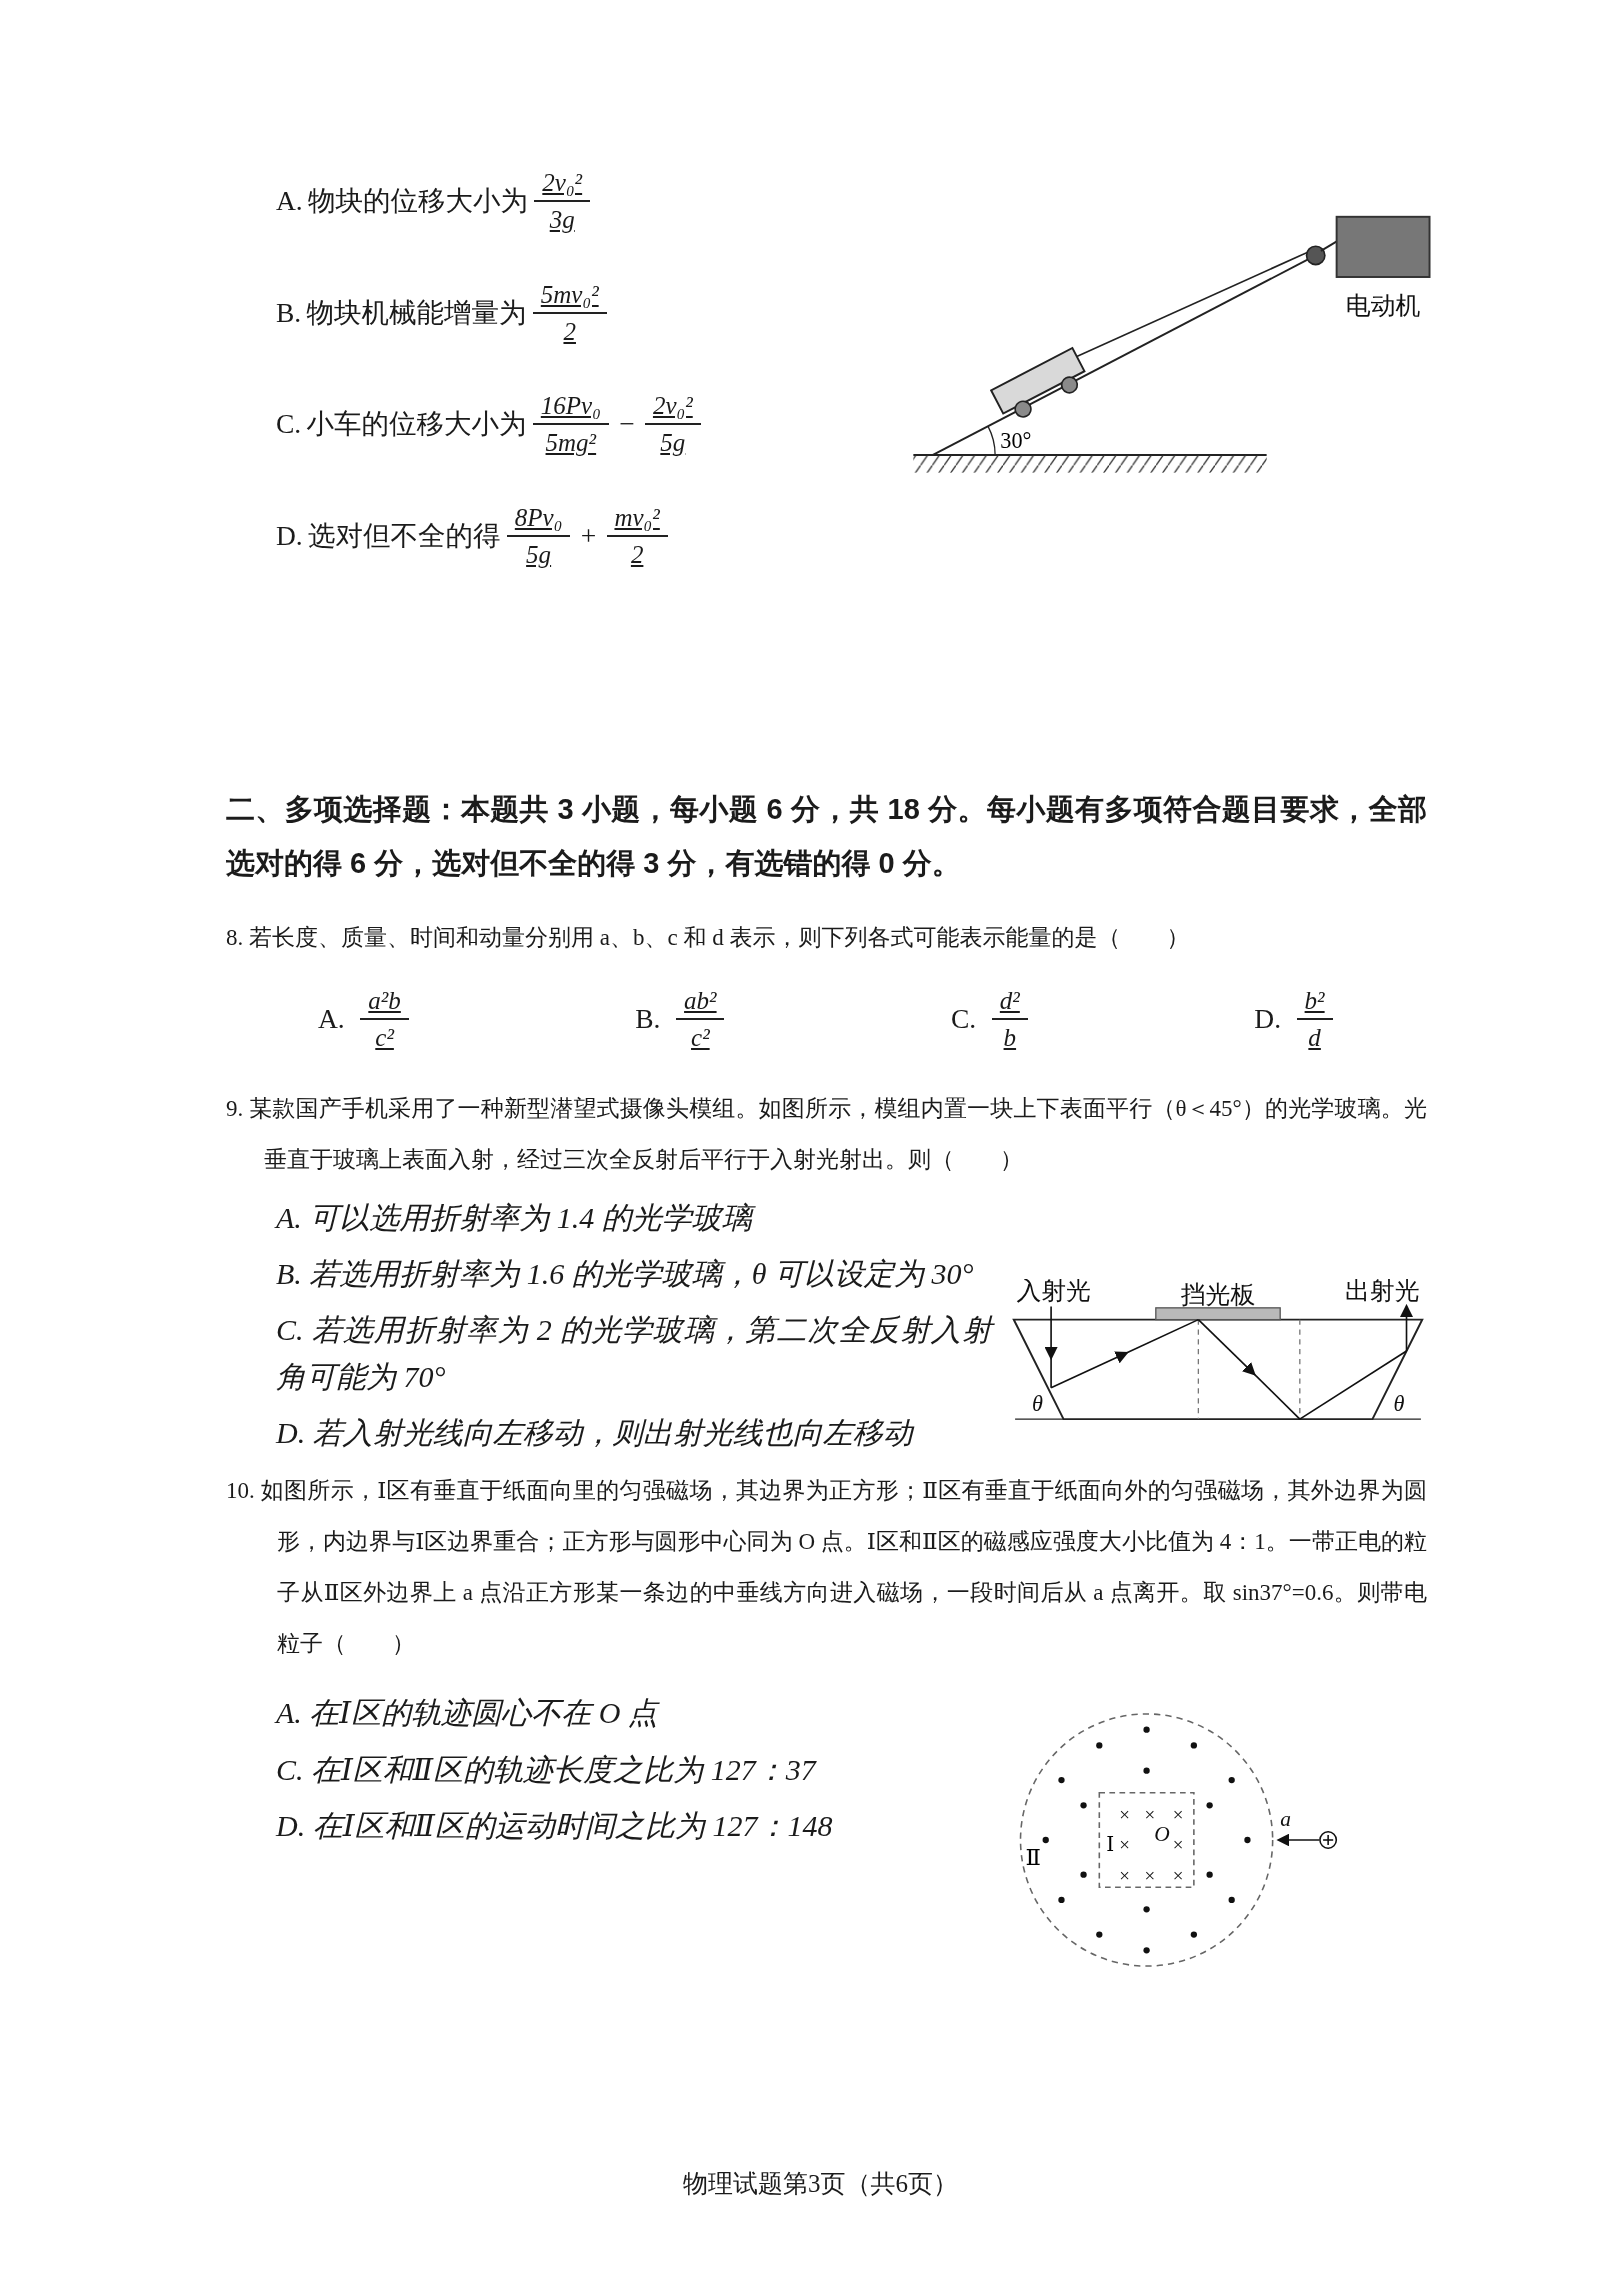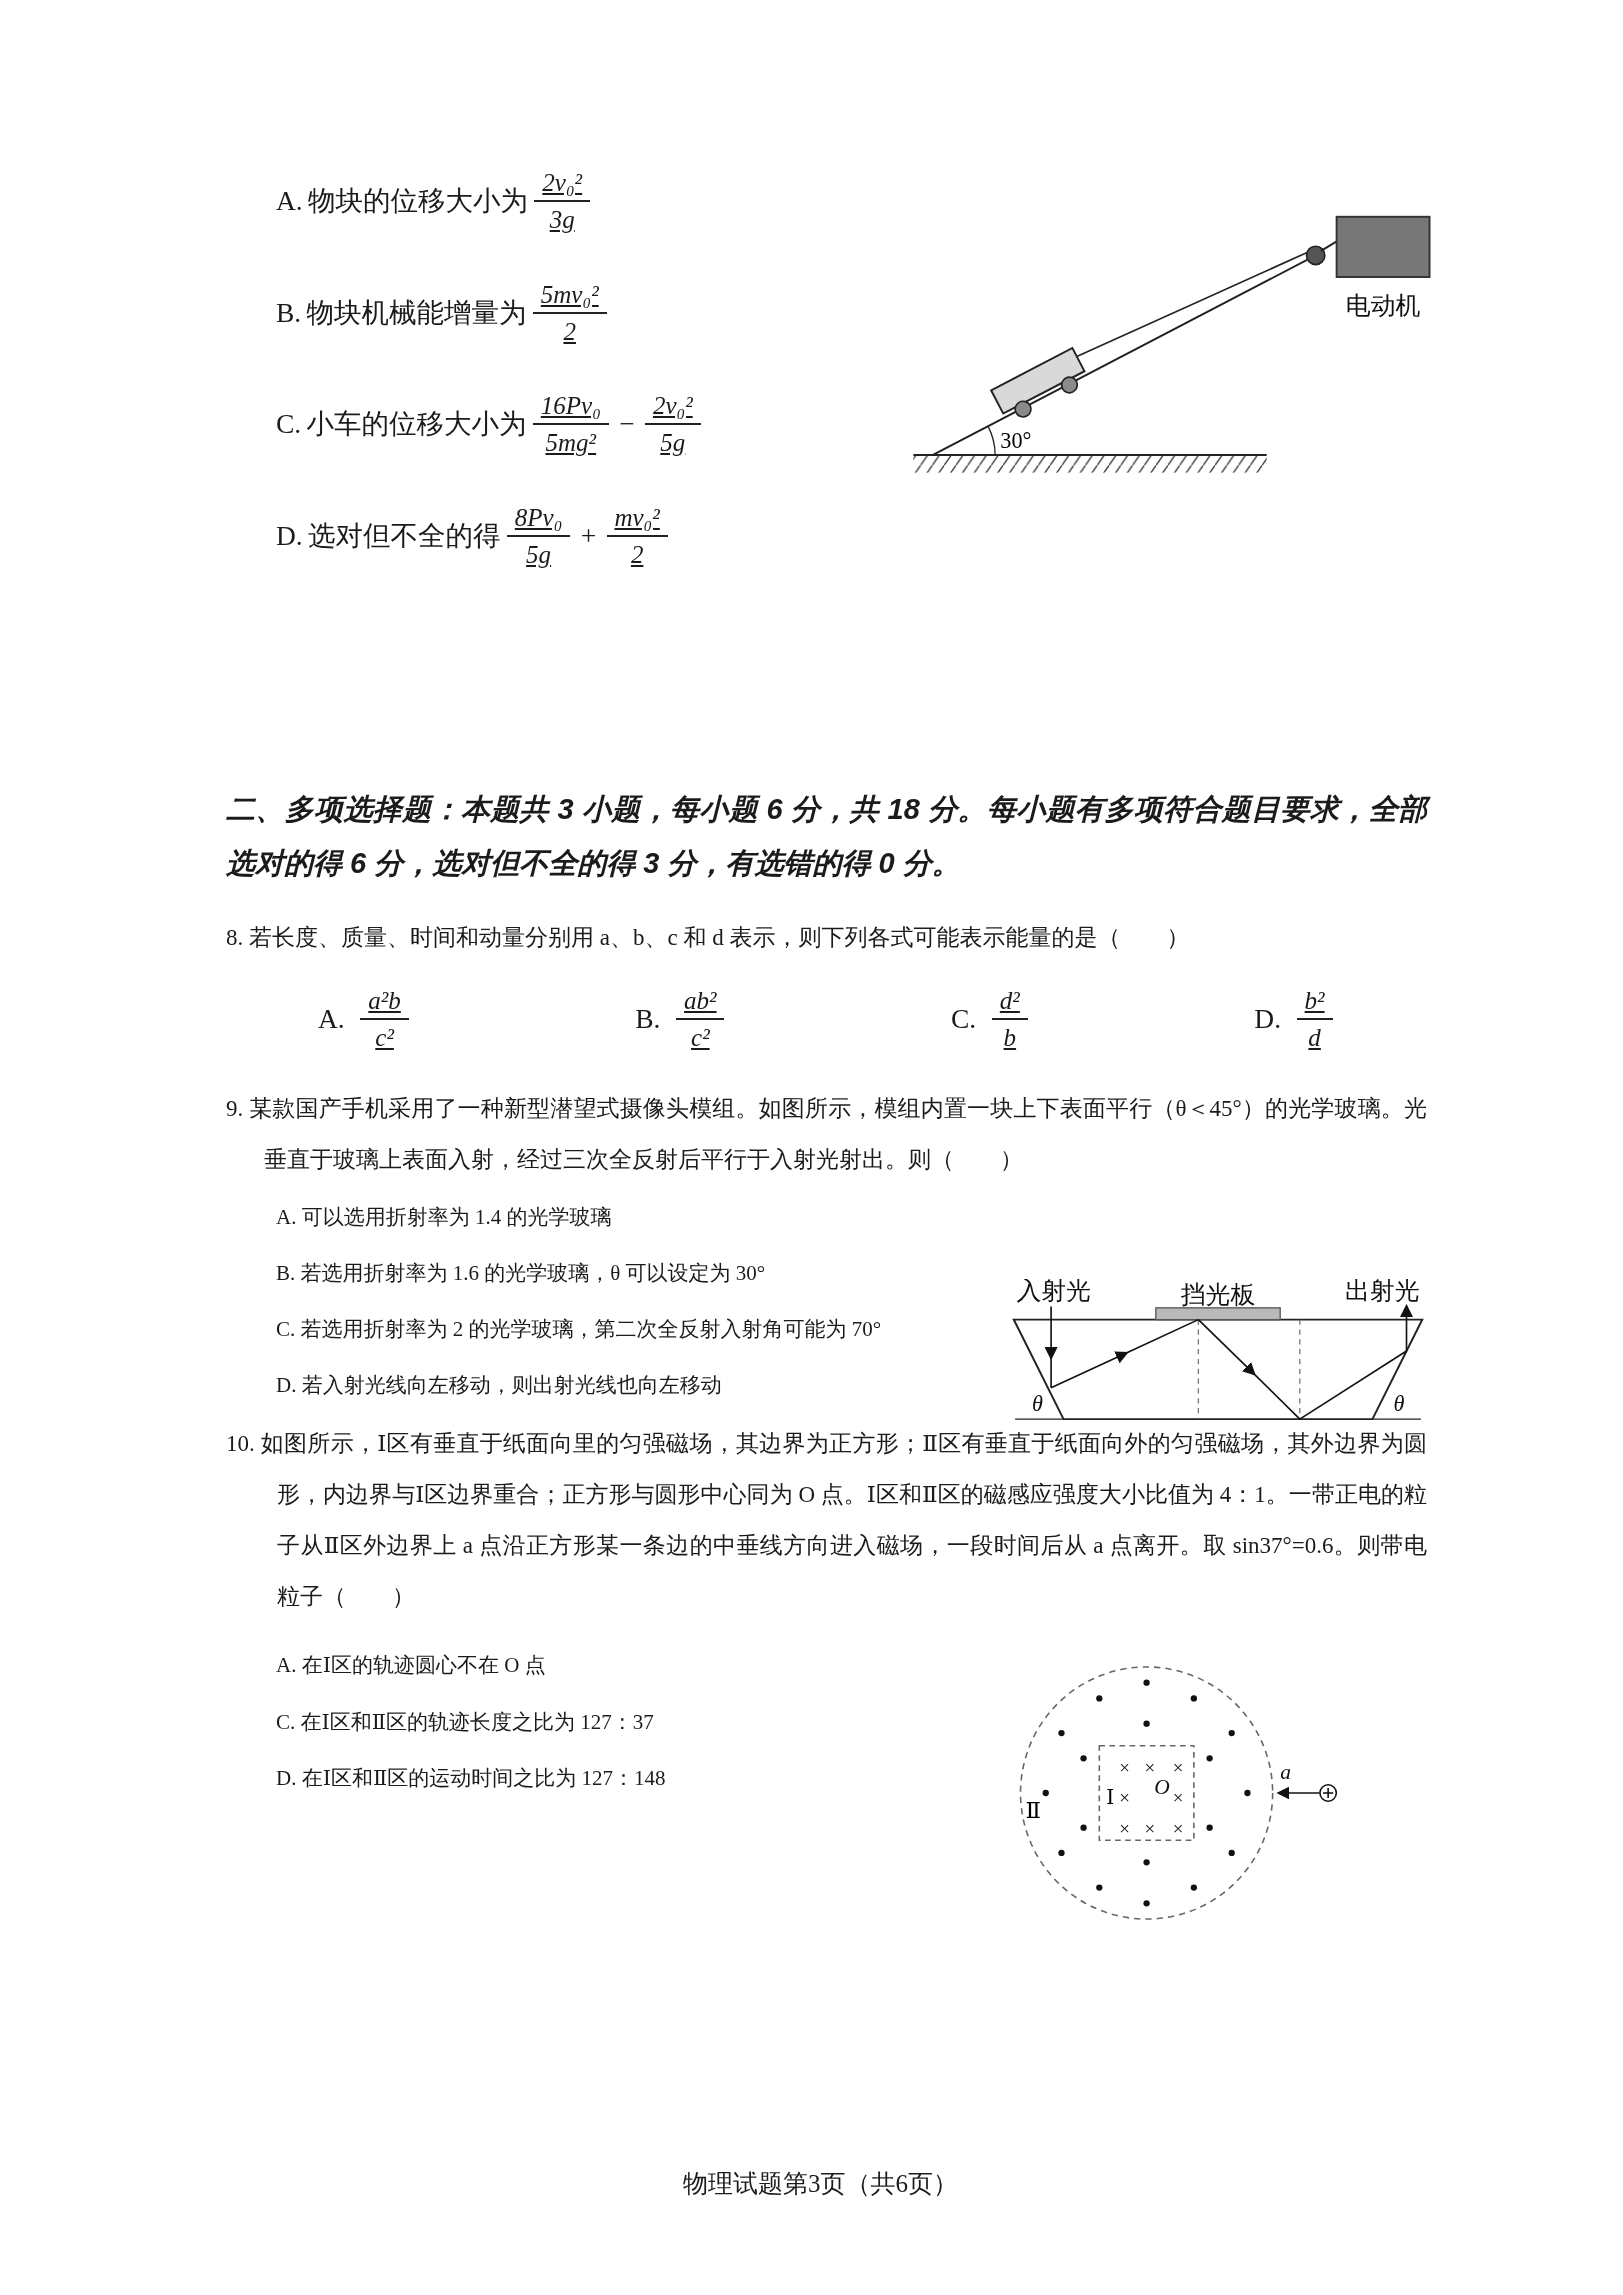--- a/index.html
+++ b/index.html
@@ -6,40 +6,40 @@
   body{
     width:1623px;height:2295px;position:relative;background:#ffffff;color:#1b1b1b;
     font-family:"Liberation Serif","DejaVu Serif",serif;
   }
   .content{position:relative;box-sizing:border-box;padding:167px 196px 0 226px;}
 
   
   .stem{font-size:23px;line-height:51px;text-align:justify;}
   .hang58{padding-left:38px;text-indent:-38px;}
   .hang78{padding-left:51px;text-indent:-51px;}
-  .opt-line{font-size:21px;line-height:47px;margin:9.2px 0 9.2px 50px;text-align:justify;}
+  .opt-line{font-size:30px;line-height:47px;margin:9.2px 0 9.2px 50px;text-align:justify;font-style:italic;}
 
   
   .frac{display:inline-flex;flex-direction:column;align-items:center;vertical-align:middle;
         margin:0 6.5px;font-family:"Liberation Serif",serif;font-style:italic;font-size:25px;line-height:1.25;text-decoration:underline;}
   .frac .num{padding:0 7.9px 2px;border-bottom:2px solid #222;}
   .frac .den{padding:2px 7.9px 0;}
   .op{font-size:27.5px;margin:0 3.9px;}
 
   
   .q7{position:relative;min-height:576px;}
   .q7-row{display:flex;align-items:center;font-size:27.5px;margin:0 0 43px 50px;}
   .q7-row .lbl{margin-right:5.2px;}
 
   .diagram{position:absolute;}
   .diag-incline{top:26px;right:-13px;width:543px;height:308px;}
 
   
   .sec-head{font-family:"Liberation Sans","DejaVu Sans",sans-serif;font-weight:bold;
-            font-size:29px;line-height:54px;margin:39px 0 22px;text-align:justify;font-style:italic;}
+            font-size:29px;line-height:54px;margin:39px 0 22px;text-align:justify;}
 
   
   .q8-opts{display:flex;justify-content:space-between;width:1021px;margin:22px 0 29px 92px;font-size:27.5px;}
   .q8-opt{display:flex;align-items:center;}
   .q8-opt .lbl{margin-right:9.2px;}
 
   
   .q9{position:relative;}
   .q9-opts{width:766px;}
   .diag-optics{top:196px;right:-6.5px;width:432px;height:203px;}

